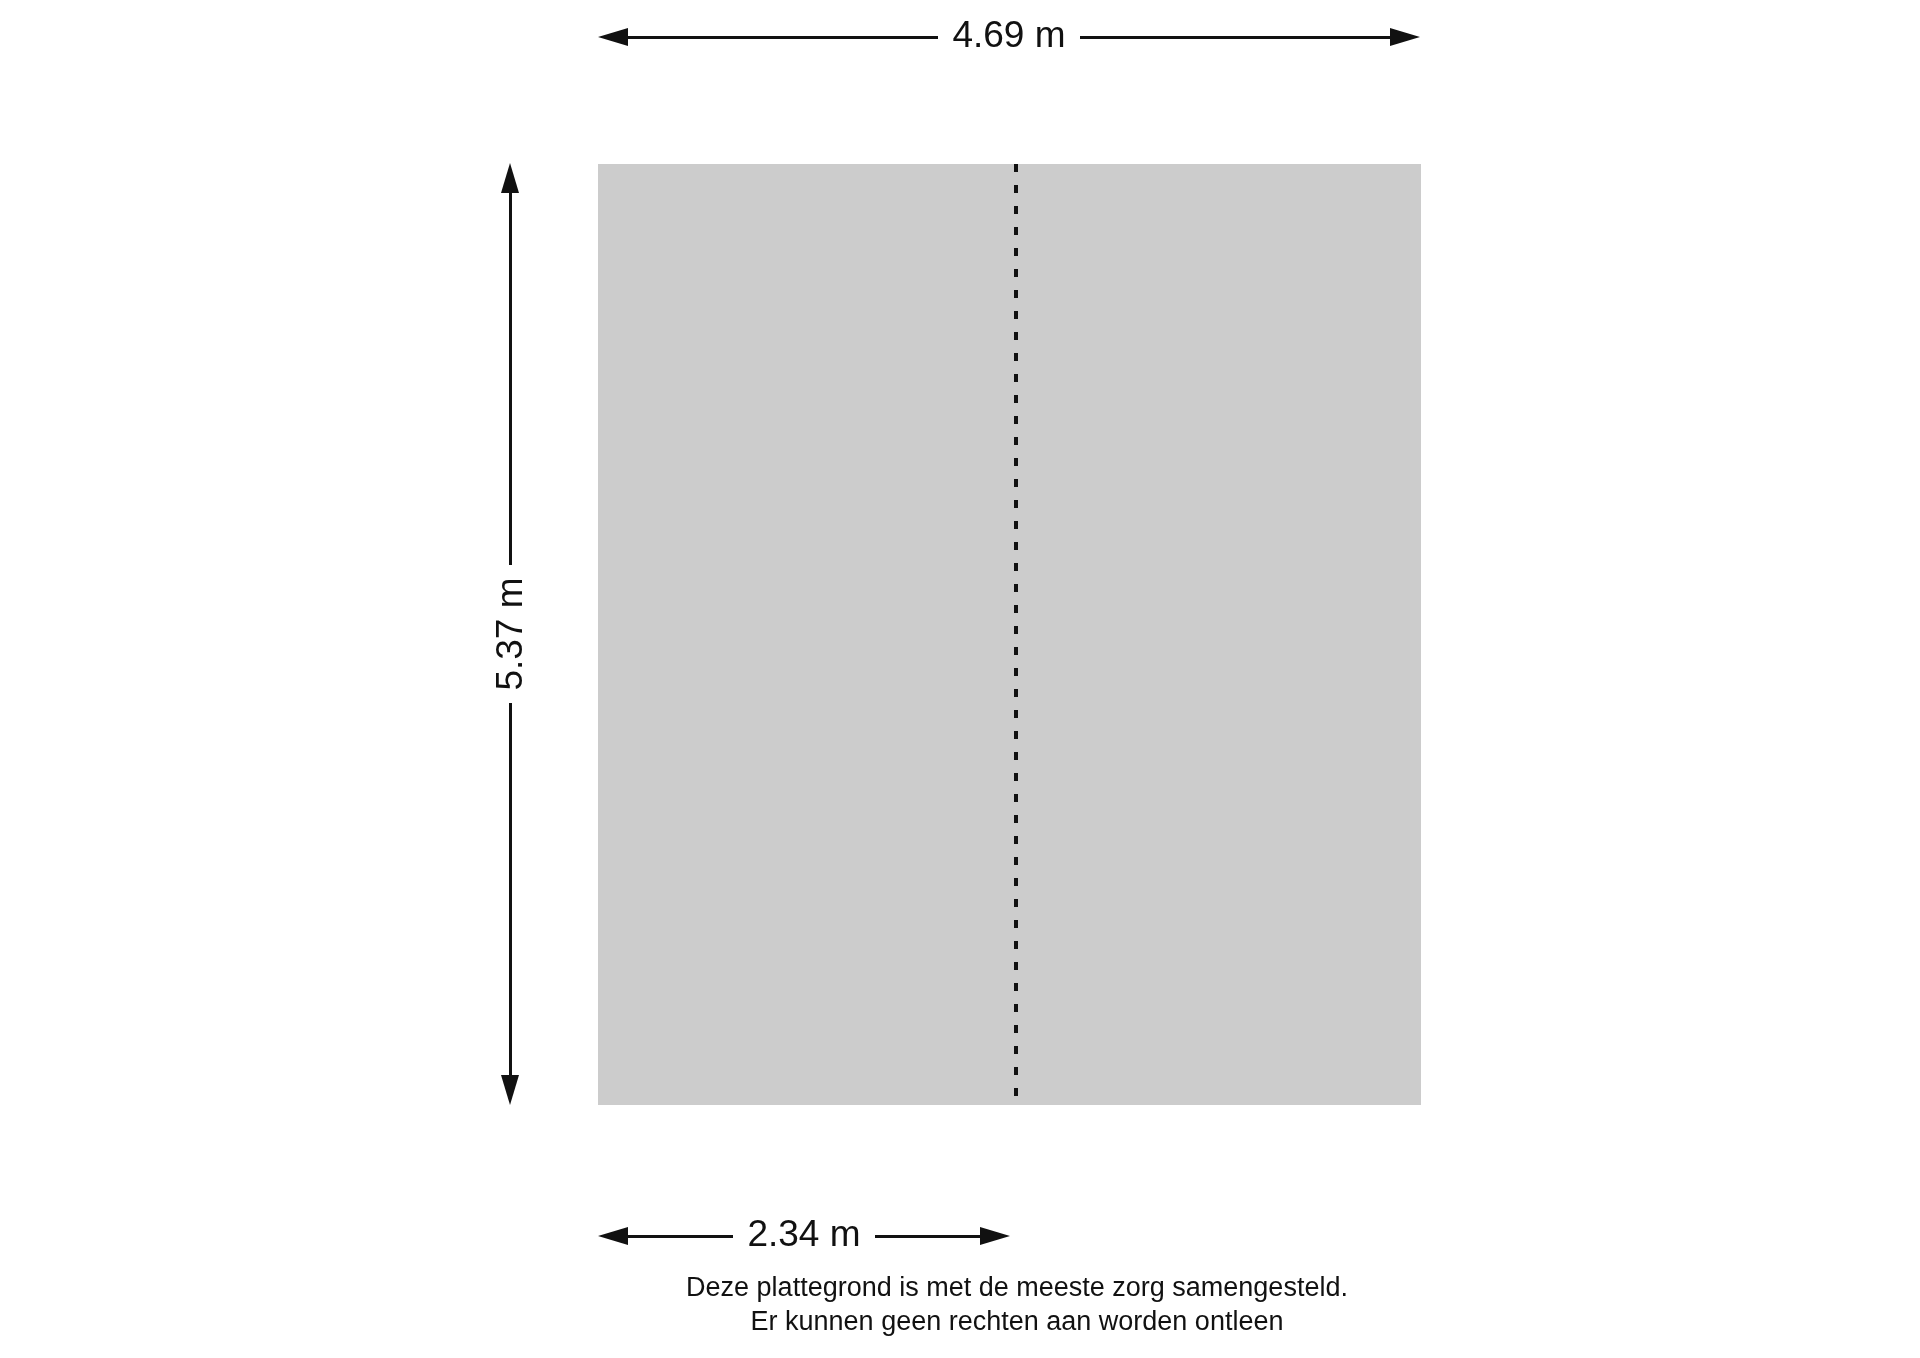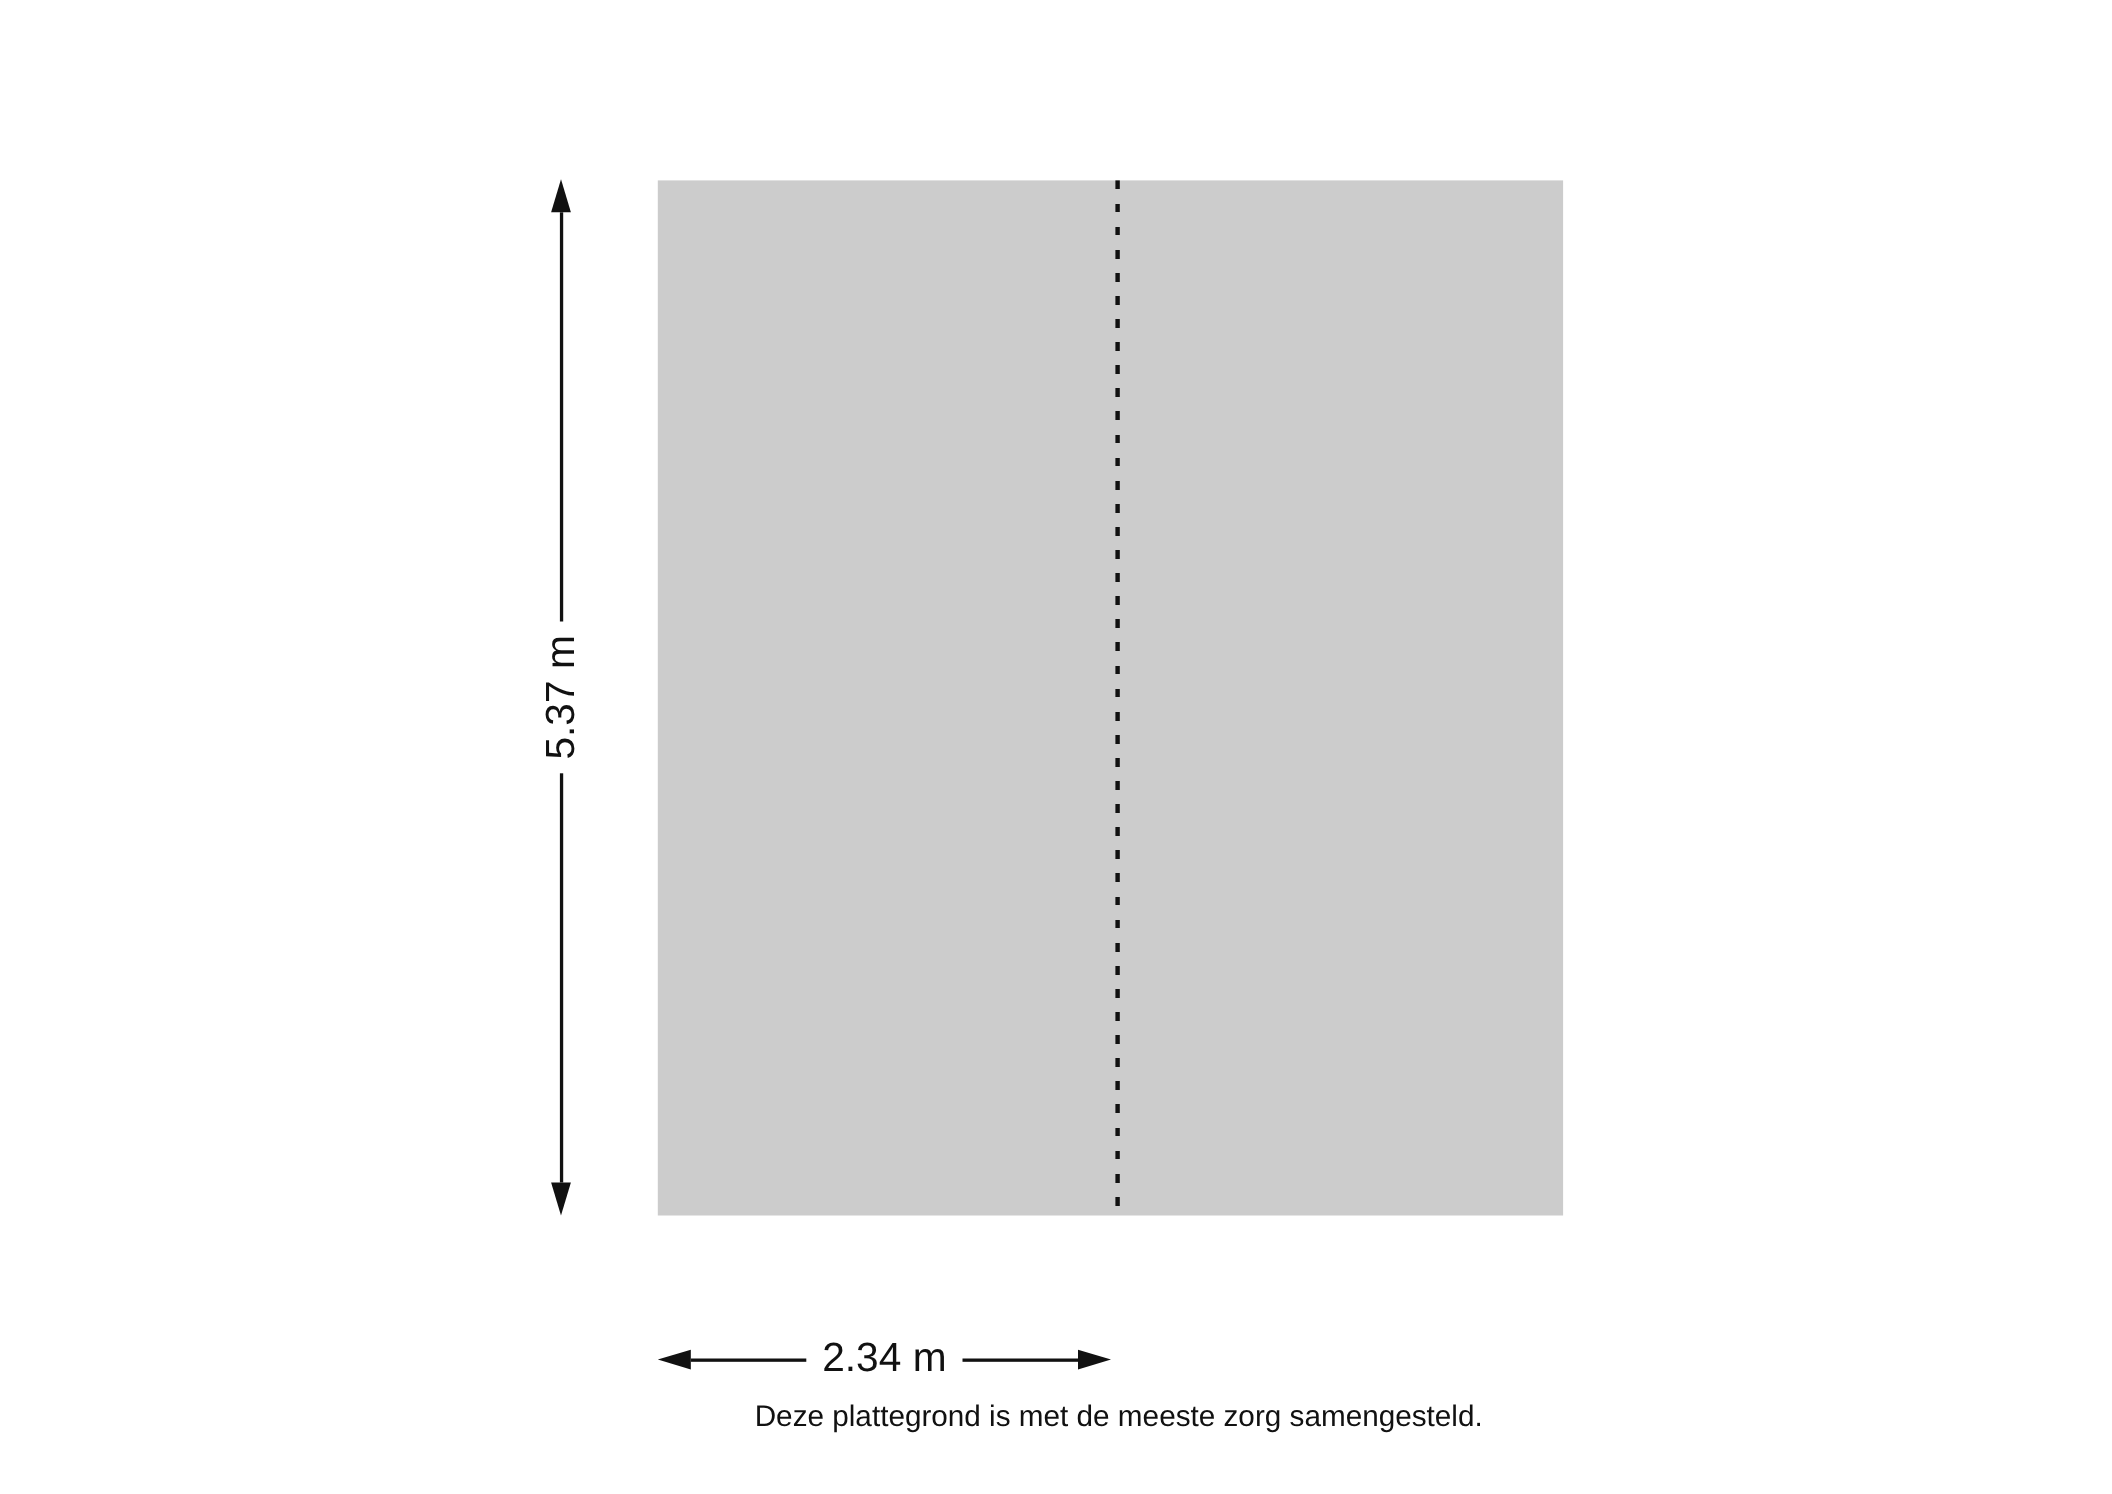--- a/index.html
+++ b/index.html
@@ -132,20 +132,27 @@
 </head>
 <body>
 
 <div class="canvas">
 
   <div class="room"></div>
 
   <div class="divider"></div>
 
 
+  <div class="dim-h dim-top">
+    <span class="ah left"></span>
+    <span class="seg"></span>
+    <span class="label">4.69 m</span>
+    <span class="seg"></span>
+    <span class="ah right"></span>
+  </div>
 
   <div class="dim-v">
     <span class="ah up"></span>
     <span class="seg"></span>
     <span class="label-wrap">
       <span>5.37 m</span>
     </span>
     <span class="seg"></span>
     <span class="ah down"></span>
   </div>
@@ -153,15 +160,16 @@
   <div class="dim-h dim-bottom">
     <span class="ah left"></span>
     <span class="seg"></span>
     <span class="label">2.34 m</span>
     <span class="seg"></span>
     <span class="ah right"></span>
   </div>
 
   <div class="disclaimer">
     <div>Deze plattegrond is met de meeste zorg samengesteld.</div>
+    <div>Er kunnen geen rechten aan worden ontleen</div>
   </div>
 
 </div>
 
 </body></html>

